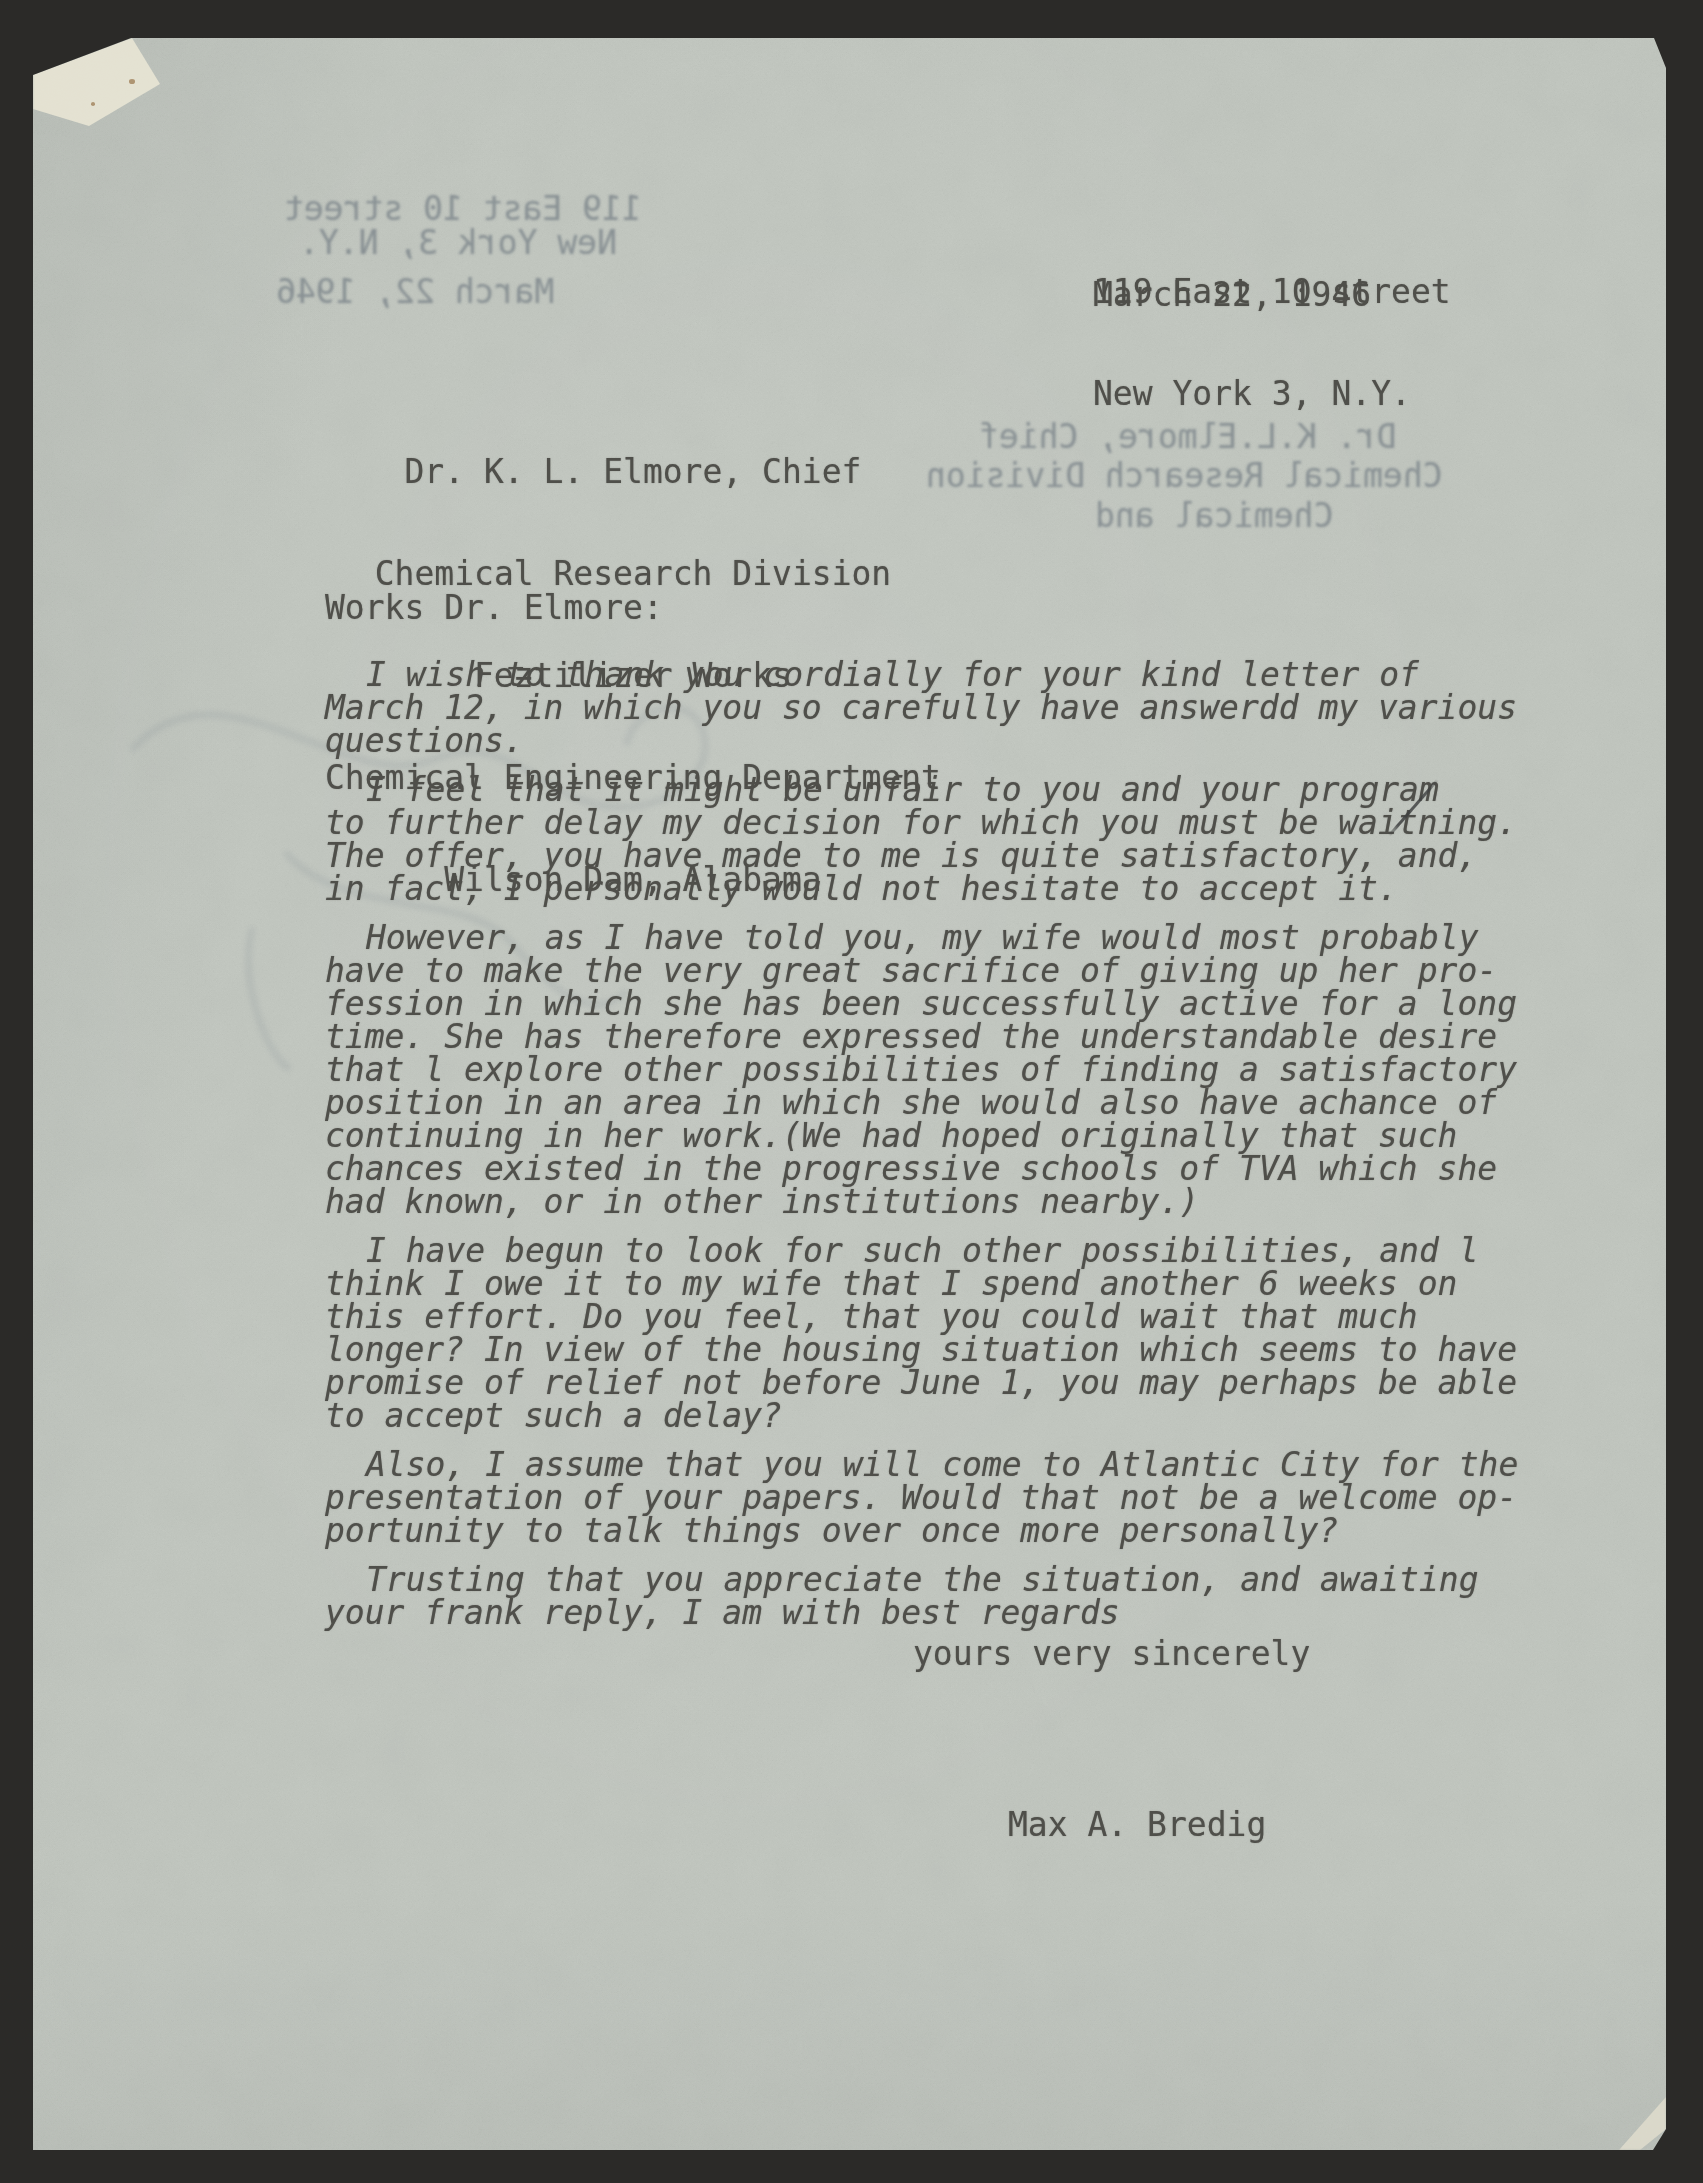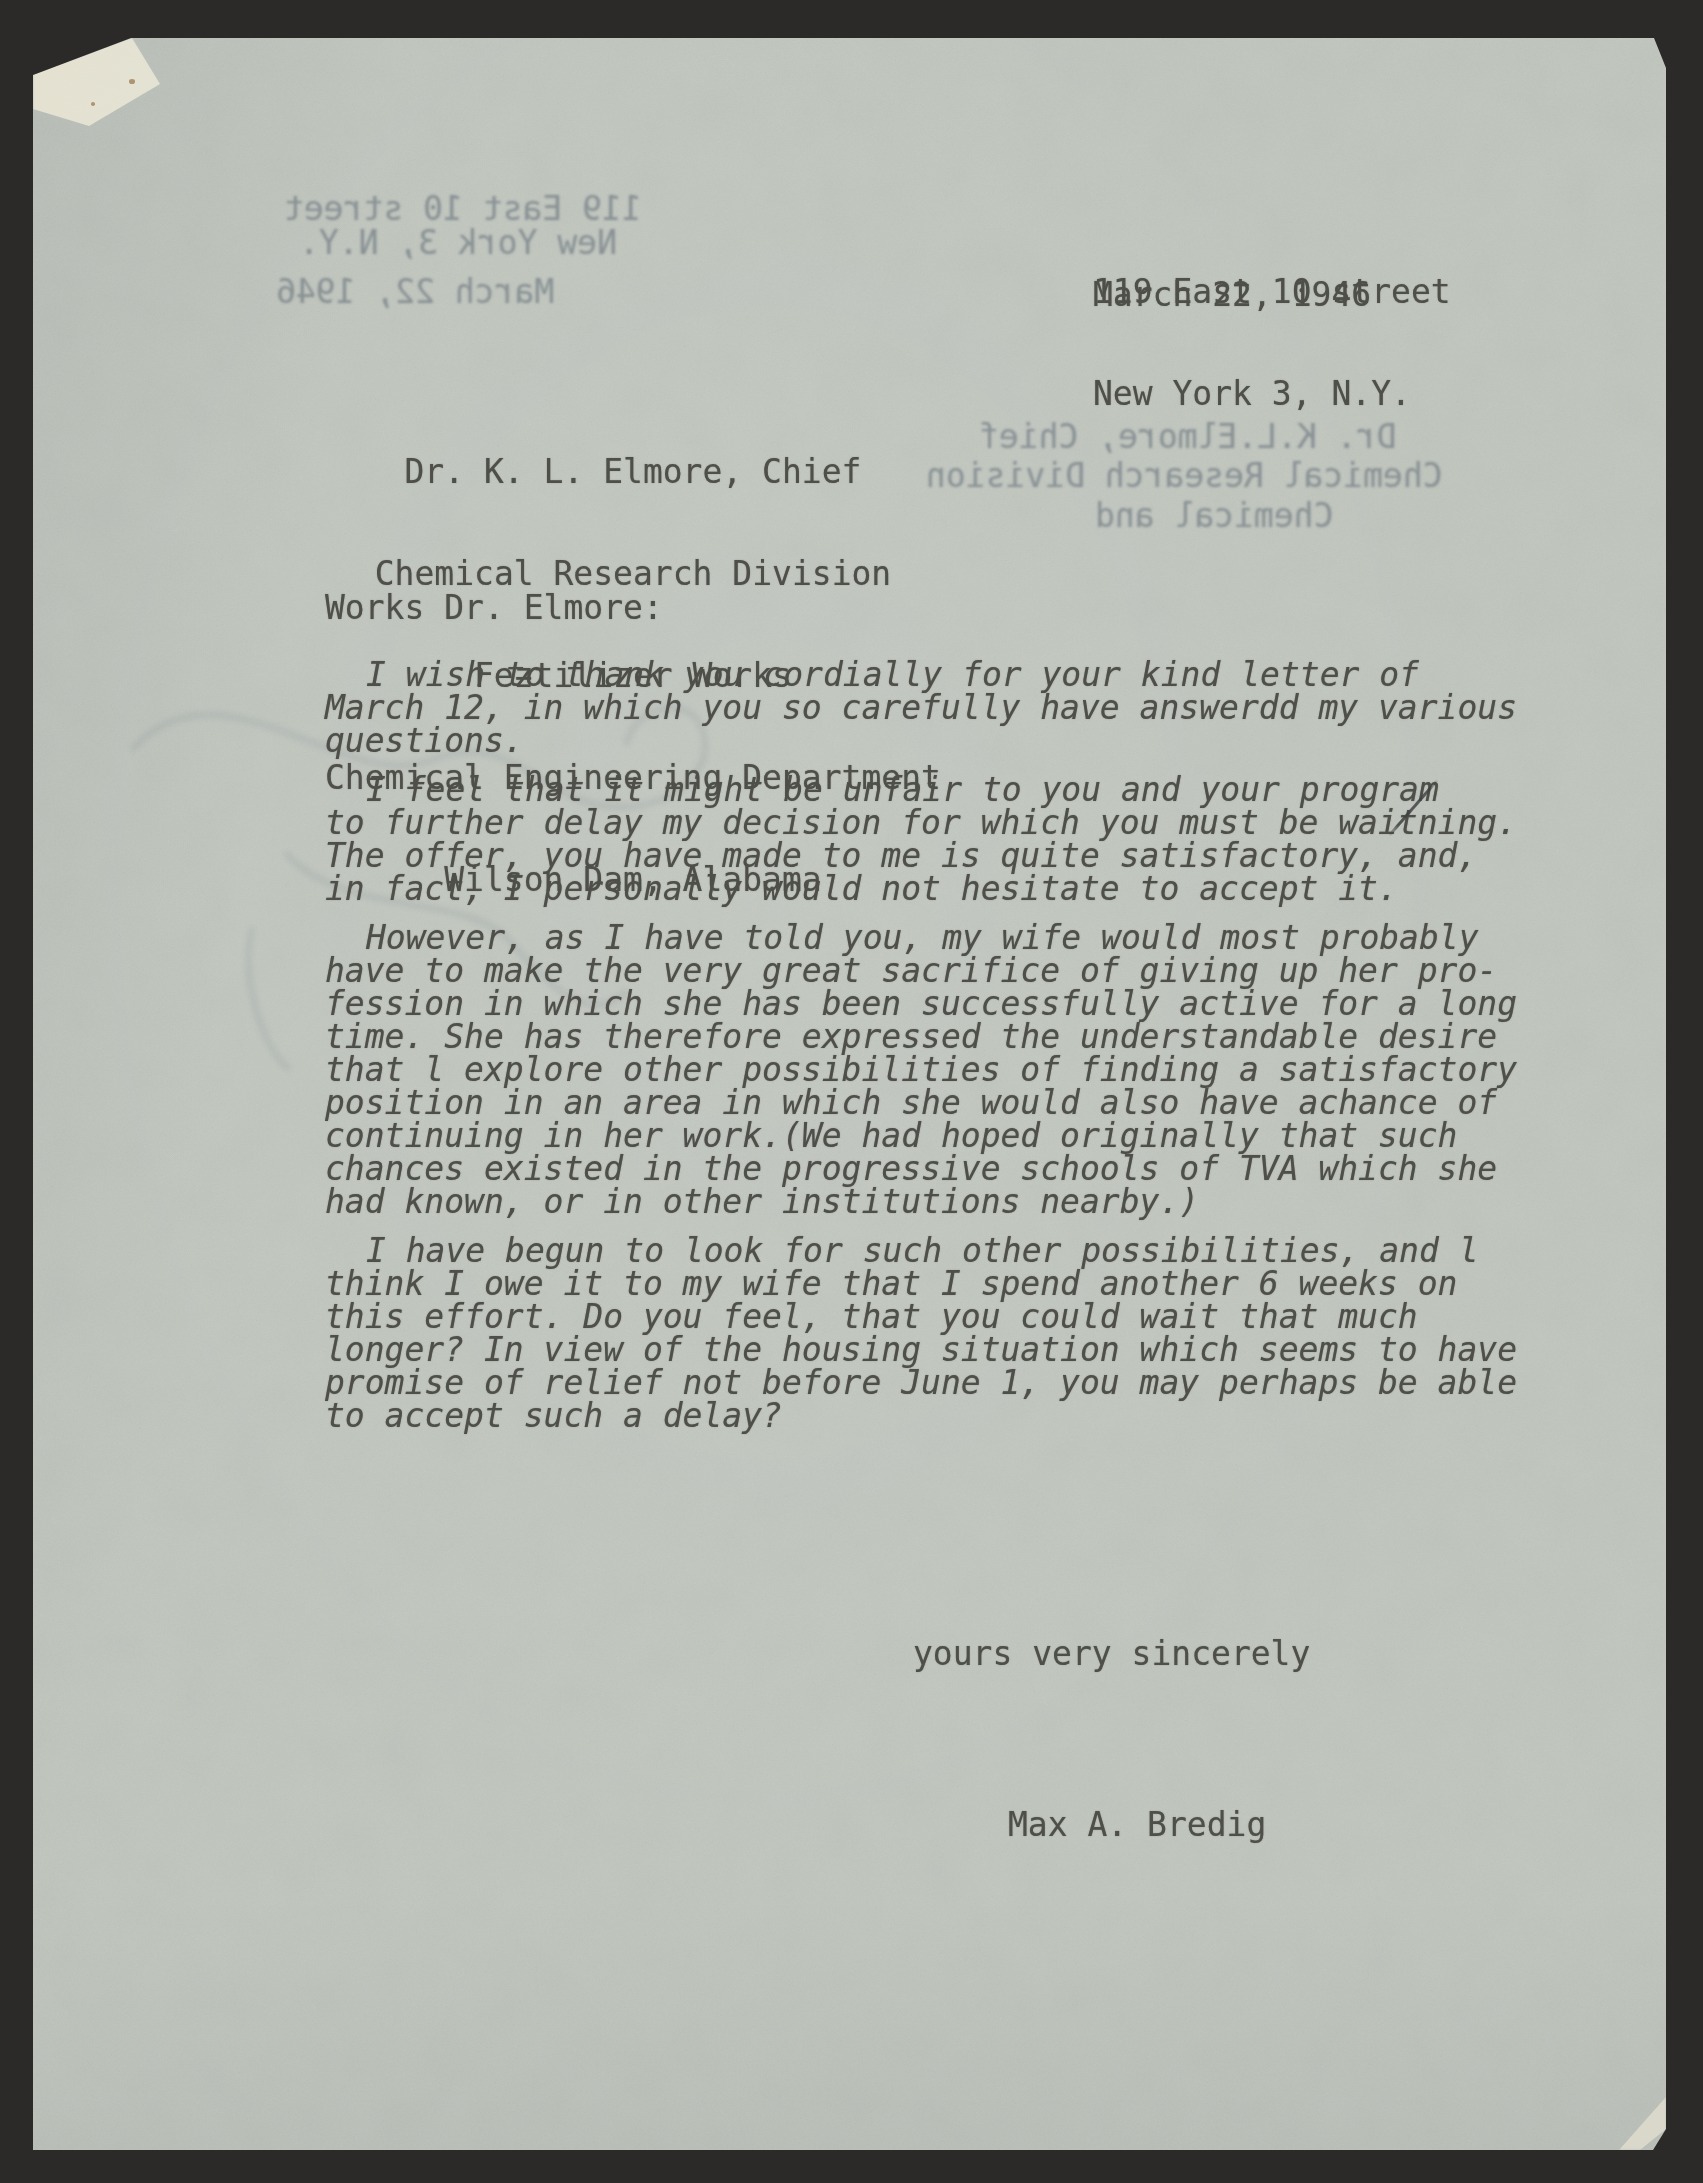--- a/index.html
+++ b/index.html
@@ -160,20 +160,25 @@
 position in an area in which she would also have achance of
 continuing in her work.(We had hoped originally that such
 chances existed in the progressive schools of TVA which she
 had known, or in other institutions nearby.)</p>
       <p>I have begun to look for such other possibilities, and l
 think I owe it to my wife that I spend another 6 weeks on
 this effort. Do you feel, that you could wait that much
 longer? In view of the housing situation which seems to have
 promise of relief not before June 1, you may perhaps be able
 to accept such a delay?</p>
+      <p>Also, I assume that you will come to Atlantic City for the
+presentation of your papers. Would that not be a welcome op-
+portunity to talk things over once more personally?</p>
+      <p>Trusting that you appreciate the situation, and awaiting
+your frank reply, I am with best regards</p>
     </div>
 
     <div class="pen-stroke pen-waitning"></div>
 
     <div class="typed" style="left:880px;top:1599px;">yours very sincerely</div>
     <div class="typed" style="left:975px;top:1770px;">Max A. Bredig</div>
 
   </div>
 </div>
 

